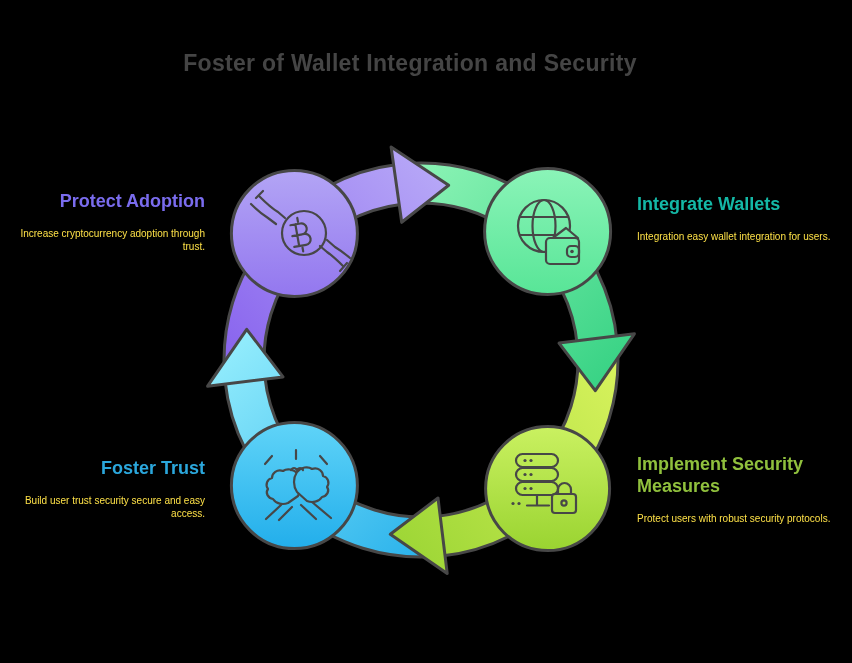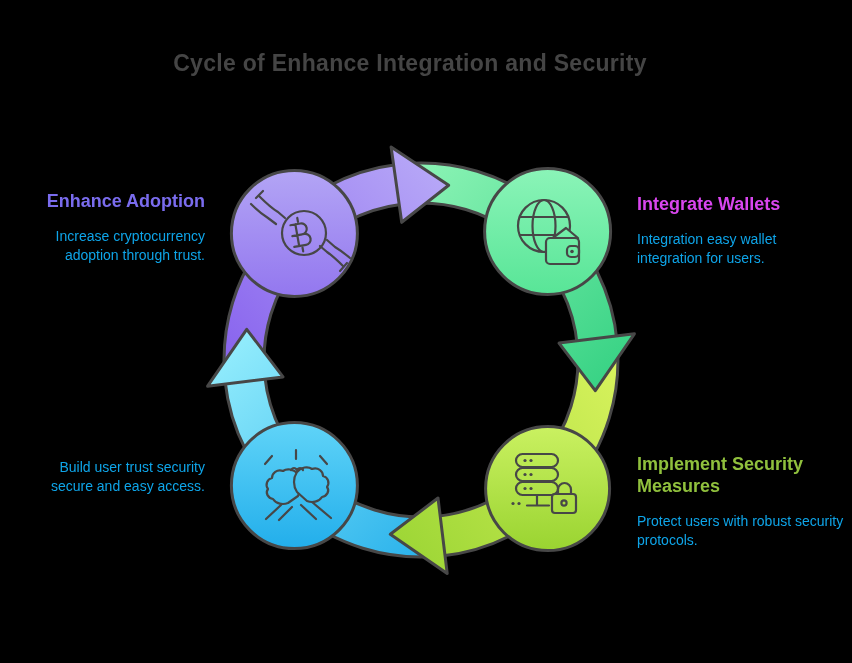--- a/index.html
+++ b/index.html
@@ -7,27 +7,27 @@
     position:relative; width:852px; height:663px; background:#000000;
     overflow:hidden; font-family:"Liberation Sans", sans-serif;
   }
   .diagram-svg { position:absolute; left:0; top:0; }
   .title {
     position:absolute; top:50px; left:0; width:820px; text-align:center;
     font-size:23px; font-weight:bold; color:#454545; letter-spacing:.3px;
   }
   .node-text { position:absolute; }
   .node-text .heading { font-size:18px; font-weight:bold; line-height:1.22; margin:0 0 14px 0; }
-  .node-text .desc { font-size:14px; color:#0ea5e9; line-height:1.35; margin:0; }
+  .node-text .desc { font-size:10px; color:#fde047; line-height:1.35; margin:0; }
   .tl { top:191px; left:15px;  width:190px; text-align:right; }
   .tr { top:194px; left:637px; width:205px; text-align:left; }
   .br { top:454px; left:637px; width:225px; text-align:left; }
   .bl { top:458px; left:15px;  width:190px; text-align:right; }
   .tl .heading { color:#7a6cee; }
-  .tr .heading { color:#d946ef; }
+  .tr .heading { color:#14b8a6; }
   .br .heading { color:#90c03d; }
   .bl .heading { color:#2ba7dc; }
 </style>
 </head>
 <body>
 
 <div class="stage">
 
   <svg class="diagram-svg" width="852" height="663" viewBox="0 0 852 663">
     <defs>
@@ -130,34 +130,35 @@
 
     <g fill="none" stroke="#474747" stroke-width="2.2" stroke-linecap="round" stroke-linejoin="round">
       <path d="M 296 450 V 459 M 272 456 L 265 464 M 320 456 L 327 464"></path>
       <path d="M 281 505 L 266 519 M 292 507 L 279 520 M 312 502 L 331 518 M 301 505 L 316 519"></path>
       <path fill="url(#gradBlueCircle)" d="M 298 474 C 294 469 287 468 283 471 C 277 469 272 473 272 478 C 267 479 265 485 268 489 C 265 493 268 498 273 499 C 276 504 283 505 288 503 L 298 496 C 301 490 301 480 298 474 Z"></path>
       <path fill="url(#gradBlueCircle)" d="M 297 472 C 301 467 308 466 312 469 C 318 467 323 471 323 476 C 328 477 330 483 327 487 C 330 491 327 496 322 497 C 319 502 312 503 307 501 L 297 492 C 293 486 293 478 297 472 Z"></path>
       <path d="M 291 470 q 3 -4 6 0 q 3 -4 6 0"></path>
     </g>
   </svg>
 
-  <div class="title">Cycle of Enhance Integration and Security</div>
+  <div class="title">Foster of Wallet Integration and Security</div>
 
   <div class="node-text tl">
-    <p class="heading">Enhance Adoption</p>
+    <p class="heading">Protect Adoption</p>
     <p class="desc">Increase cryptocurrency adoption through trust.</p>
   </div>
 
   <div class="node-text tr">
     <p class="heading">Integrate Wallets</p>
     <p class="desc">Integration easy wallet integration for users.</p>
   </div>
 
   <div class="node-text br">
     <p class="heading">Implement Security Measures</p>
     <p class="desc">Protect users with robust security protocols.</p>
   </div>
 
   <div class="node-text bl">
+    <p class="heading">Foster Trust</p>
     <p class="desc">Build user trust security secure and easy access.</p>
   </div>
 
 </div>
 
 </body></html>

